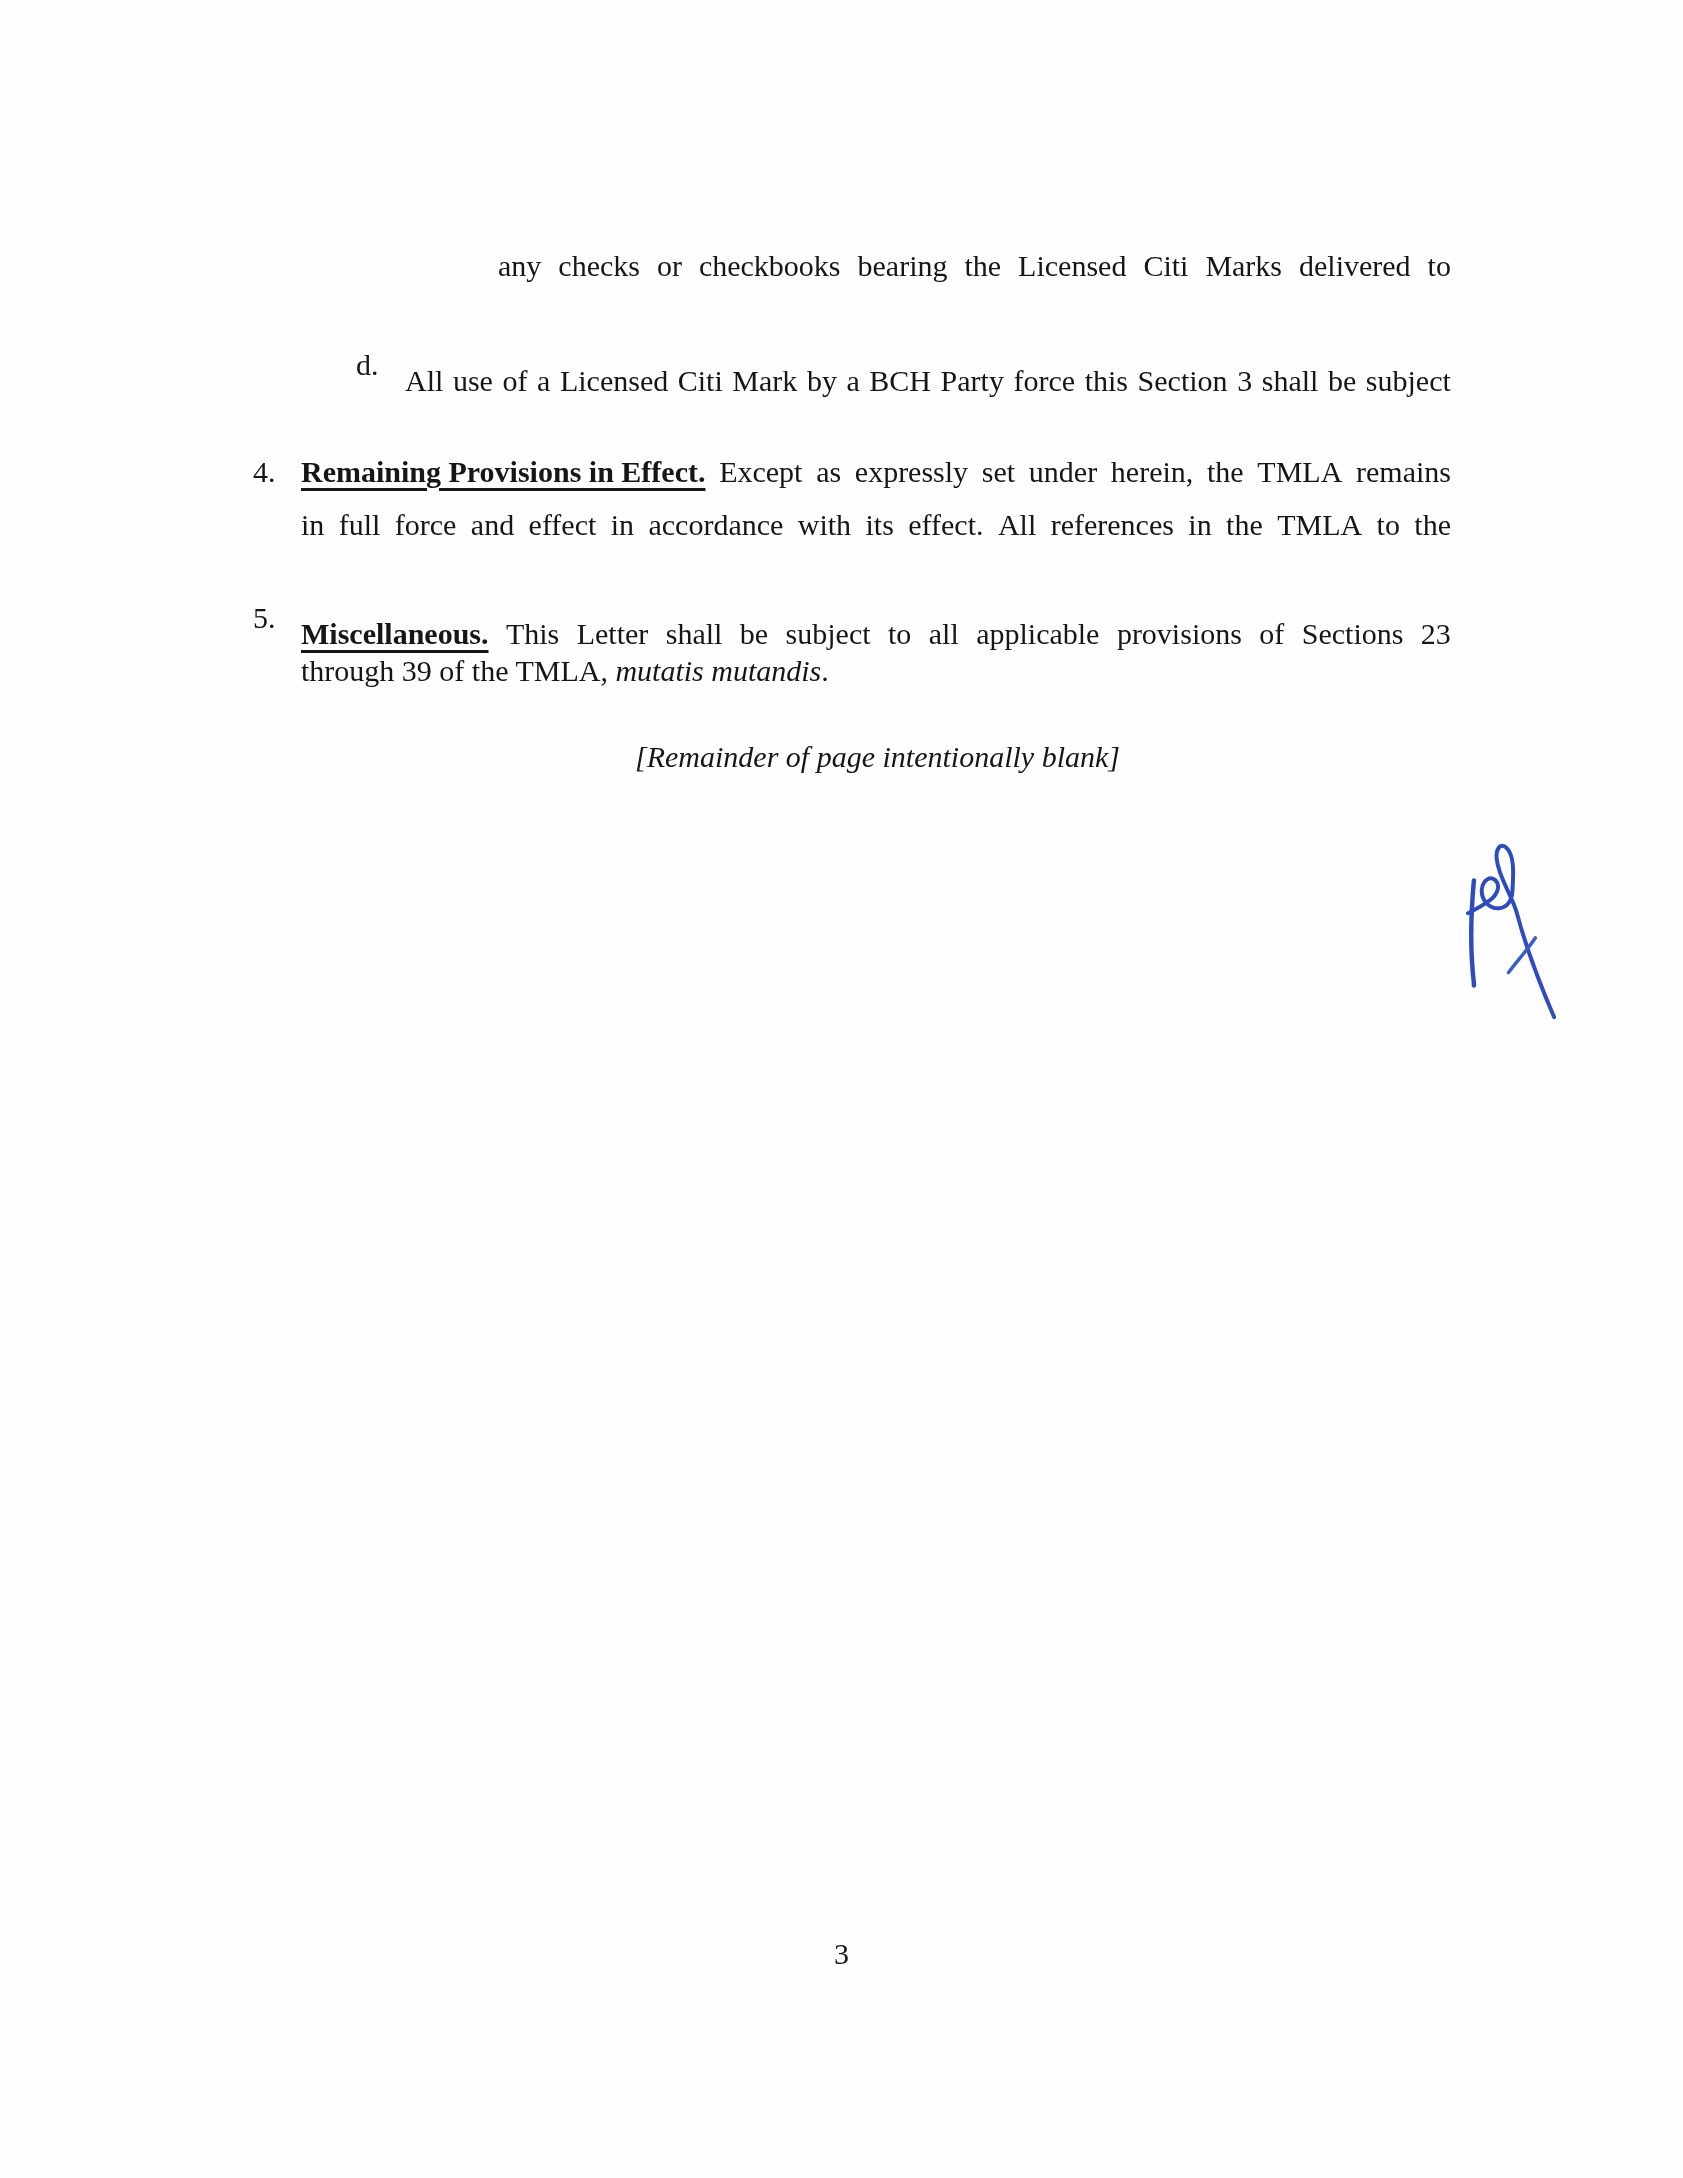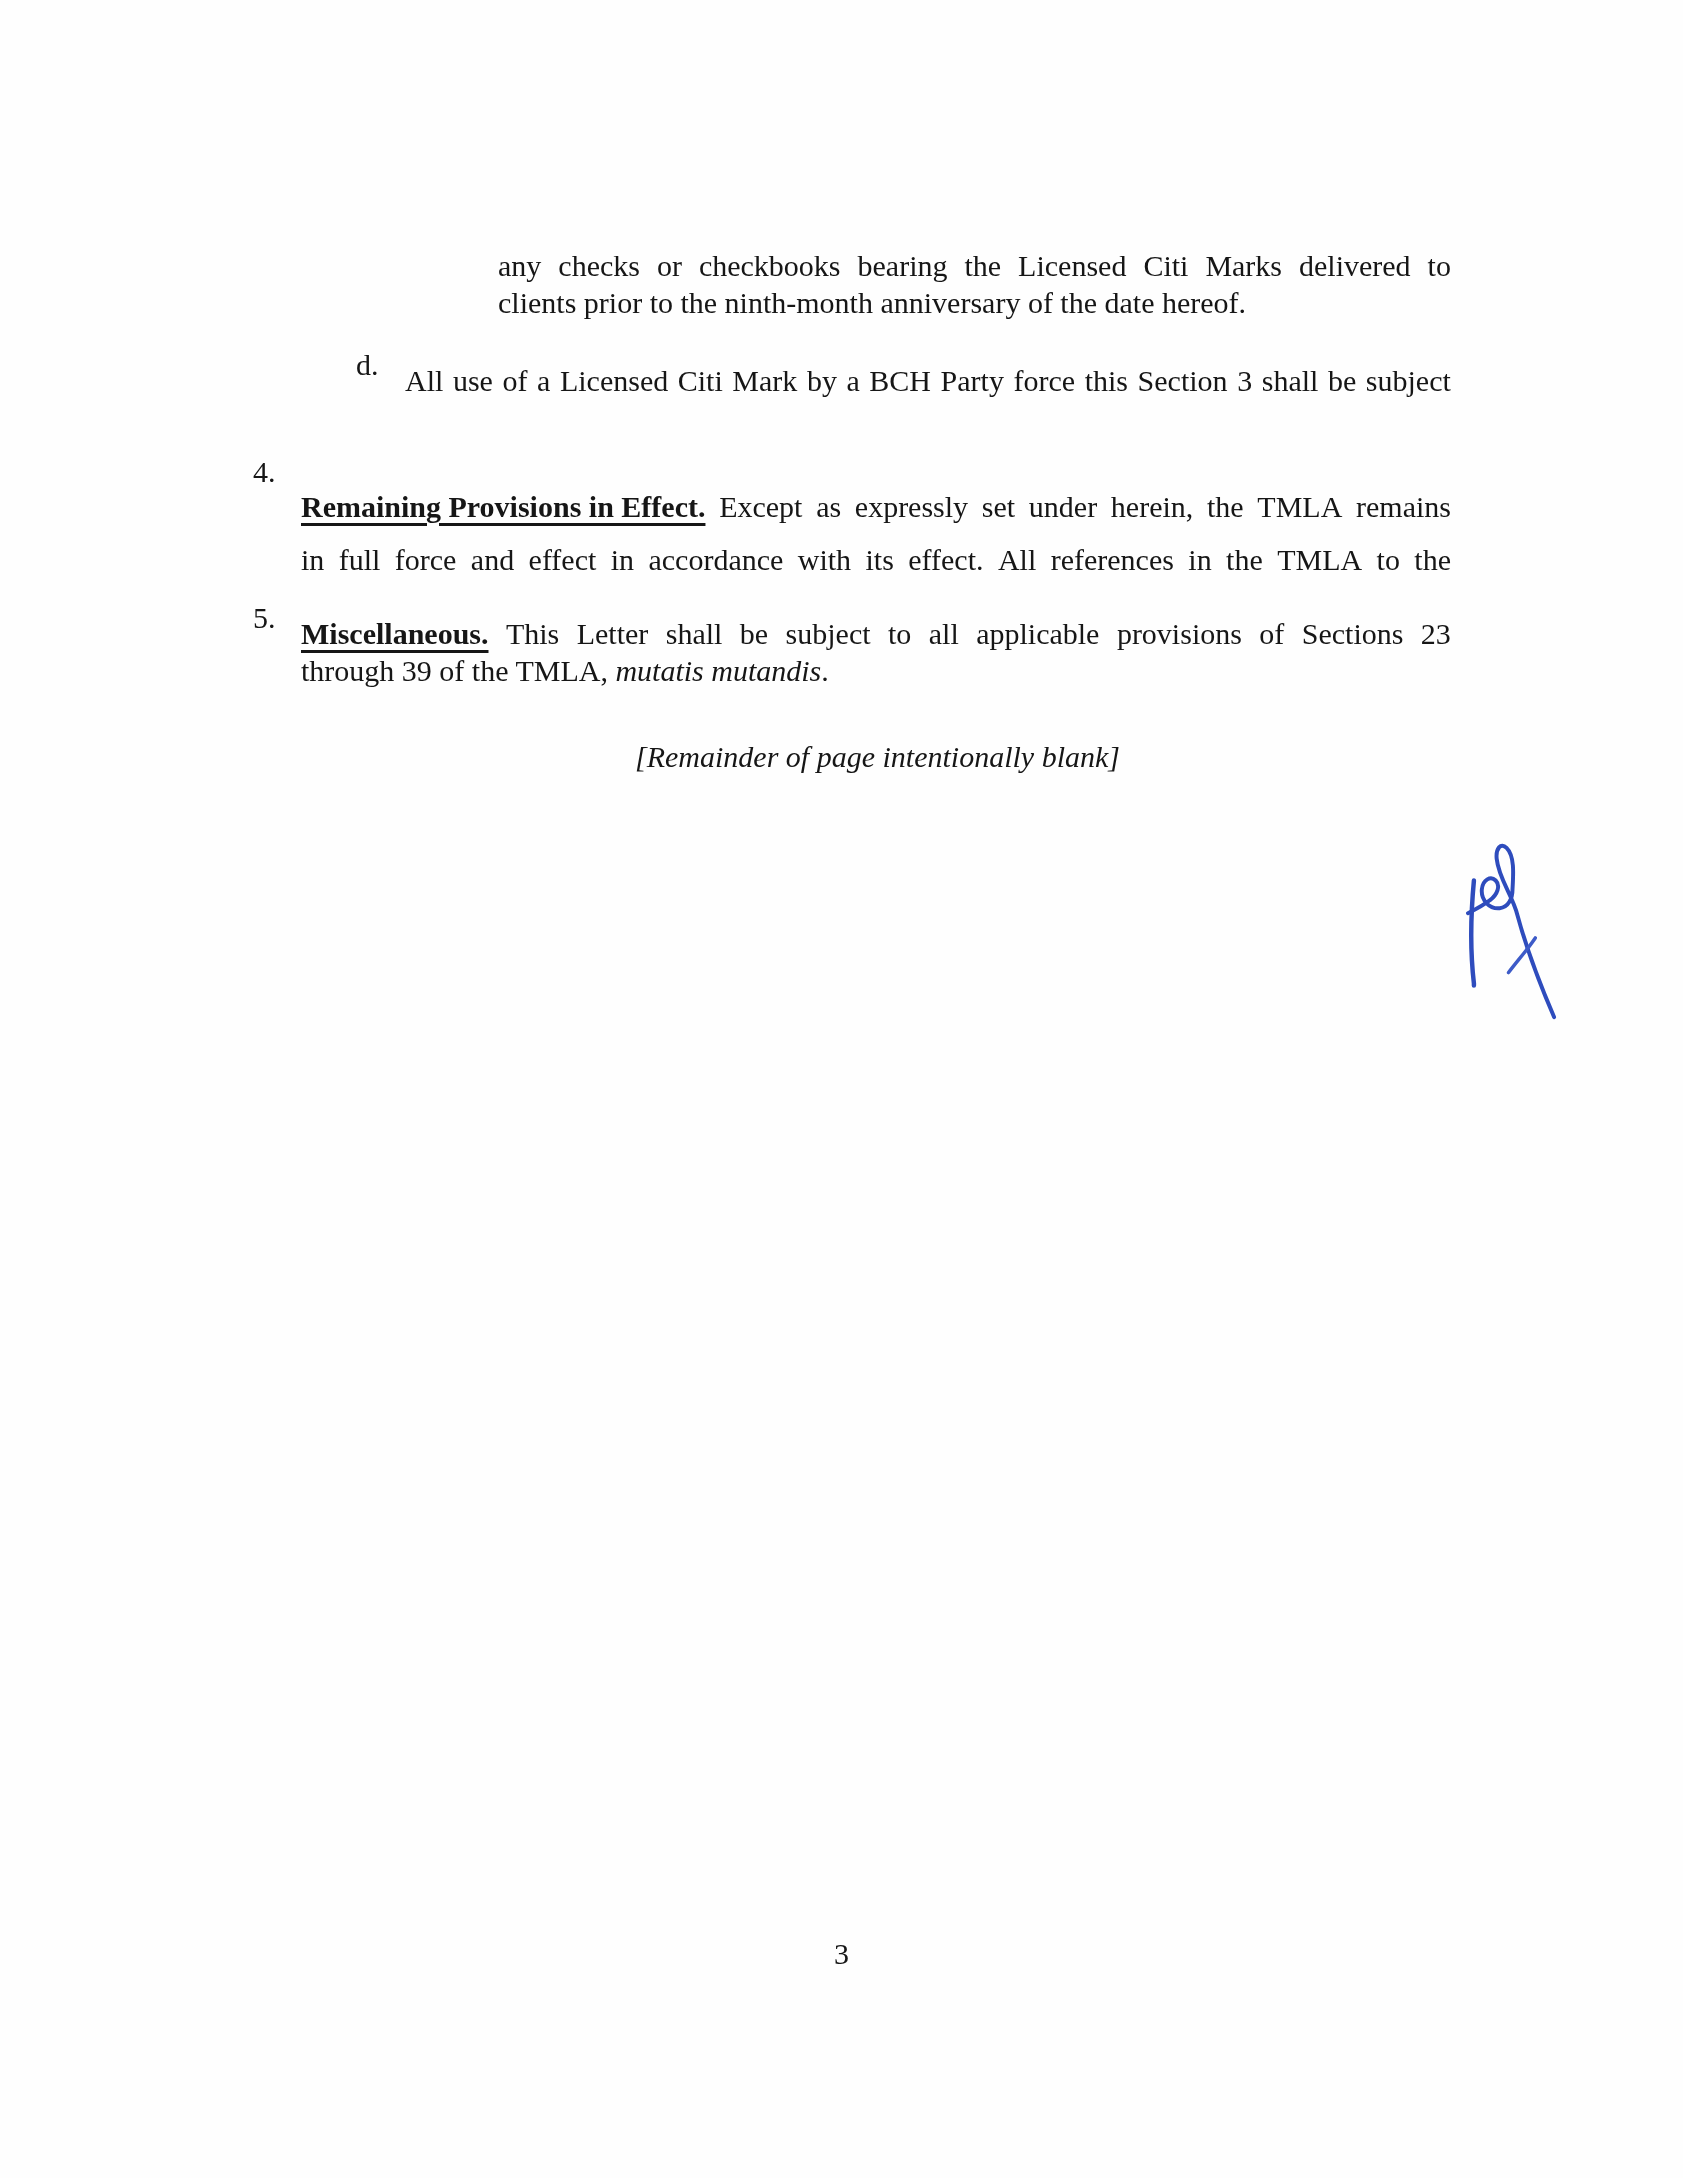--- a/index.html
+++ b/index.html
@@ -72,21 +72,20 @@
         <span>or</span>
         <span>checkbooks</span>
         <span>bearing</span>
         <span>the</span>
         <span>Licensed</span>
         <span>Citi</span>
         <span>Marks</span>
         <span>delivered</span>
         <span>to</span>
       </div>
-    <div class="line">clients prior to the ninth-month anniversary of the date hereof.</div>
   </div>
 
   <div class="abs marker" style="left:356px; top:346px;">d.</div>
   <div class="abs" style="left:405px; top:346px; width:1046px;">
     <div class="jline">
         <span>All</span>
         <span>use</span>
         <span>of</span>
         <span>a</span>
         <span>Licensed</span>
@@ -100,21 +99,21 @@
         <span>this</span>
         <span>Section</span>
         <span>3</span>
         <span>shall</span>
         <span>be</span>
         <span>subject</span>
       </div>
   </div>
 
   <div class="abs marker" style="left:253px; top:453px;">4.</div>
-  <div class="abs" style="left:301px; top:472px; width:1150px;">
+  <div class="abs" style="left:301px; top:437px; width:1150px;">
     <div class="jline">
       <span class="hd">Remaining Provisions in Effect.</span>
     <span>Except</span>
         <span>as</span>
         <span>expressly</span>
         <span>set</span>
         <span>under</span>
         <span>herein,</span>
         <span>the</span>
         <span>TMLA</span>

